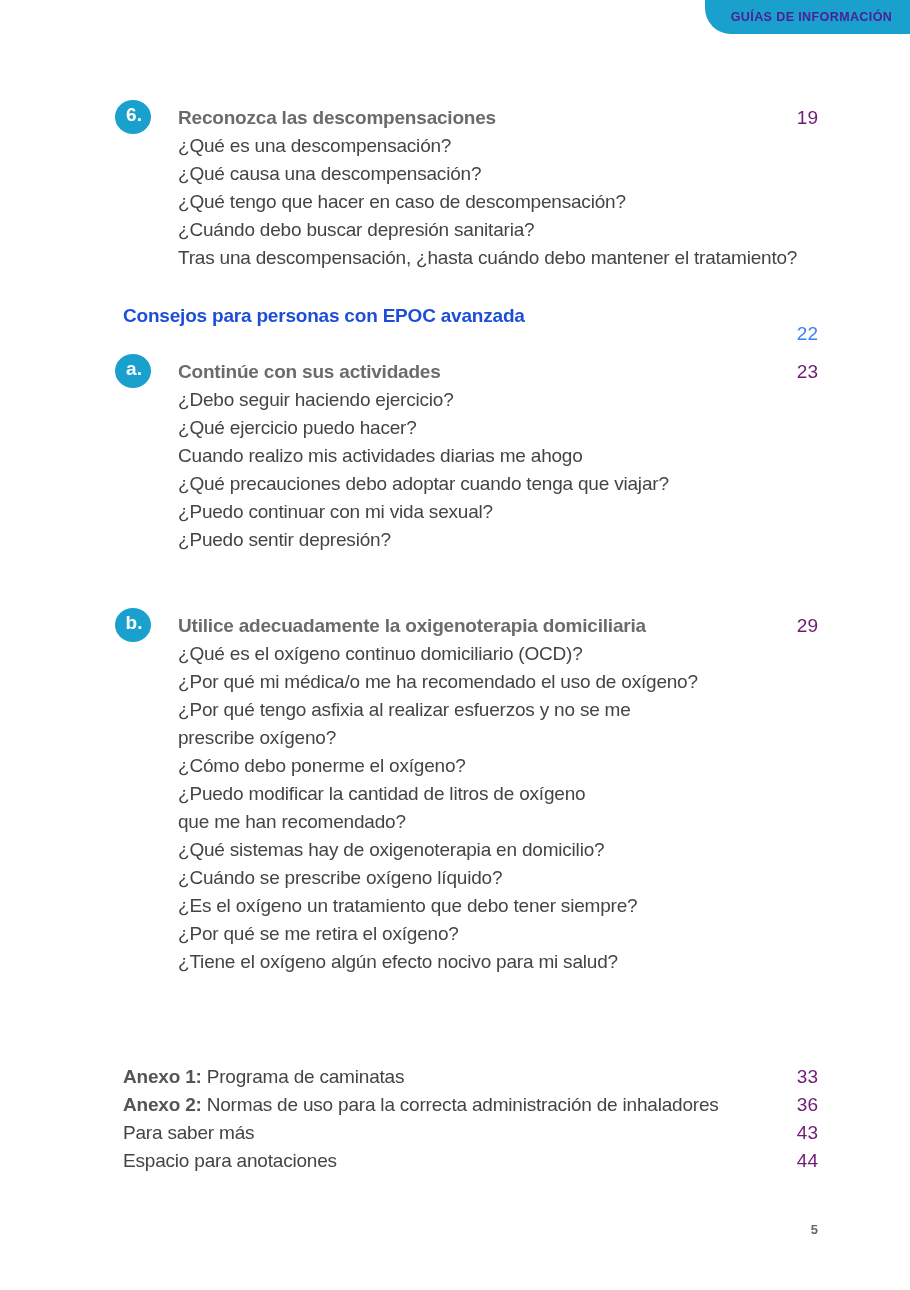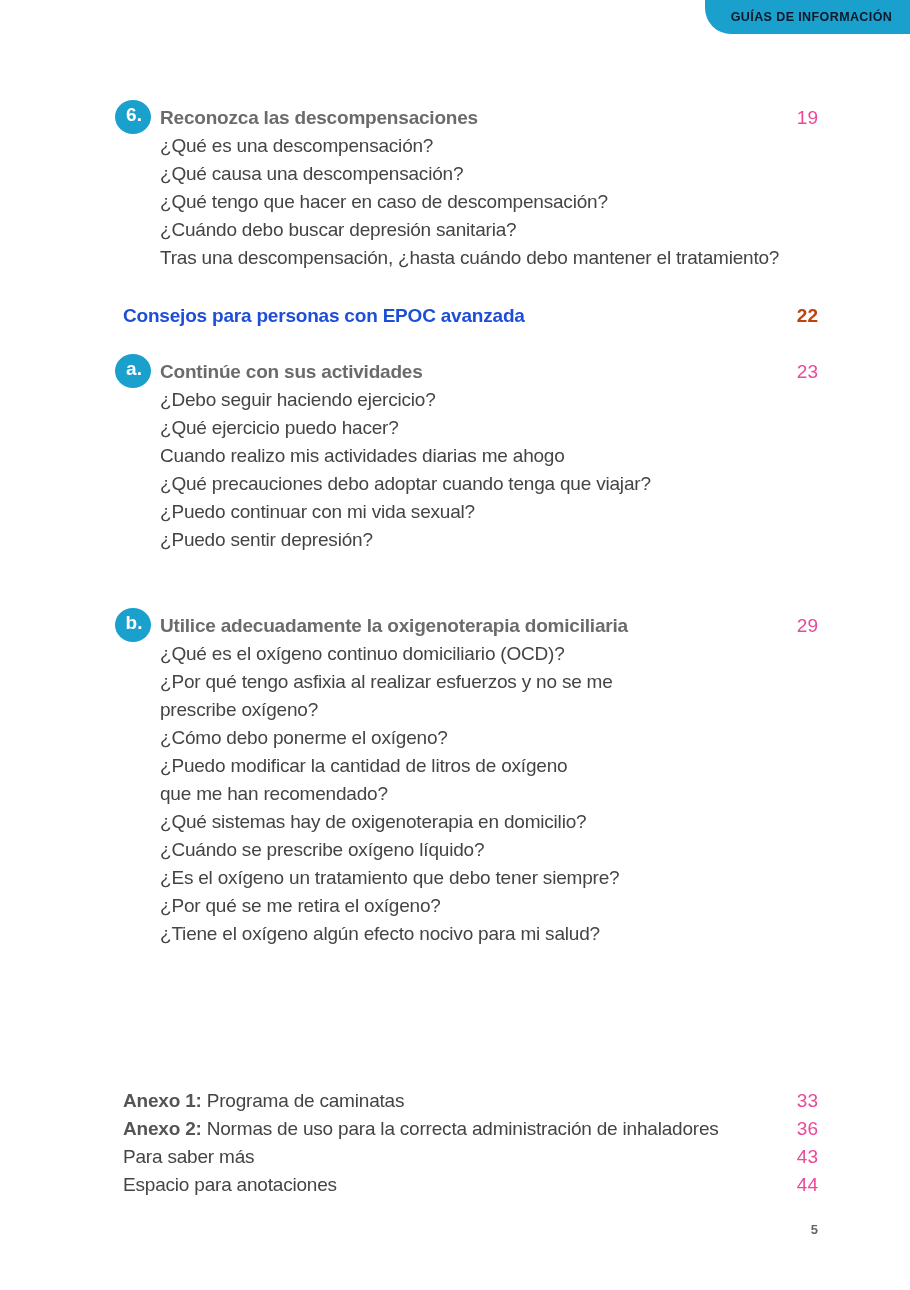--- a/index.html
+++ b/index.html
@@ -1,30 +1,30 @@
 <!DOCTYPE html>
 <html><head>
 <meta charset="utf-8">
 <style>
   html, body { margin:0; padding:0; }
   body { width:910px; height:1290px; background:#ffffff; position:relative; overflow:hidden;
          font-family:"Liberation Sans", sans-serif; color:#3c3c3c; }
   .tab { position:absolute; right:0; top:0; width:205px; height:34px; background:#1aa0cd;
-         border-bottom-left-radius:26px; color:#0f172a; font-weight:bold; font-size:12.5px;
+         border-bottom-left-radius:26px; color:#4c1d95; font-weight:bold; font-size:12.5px;
          letter-spacing:0.4px; display:flex; align-items:center; justify-content:center; padding-left:8px; box-sizing:border-box; }
   .section { position:absolute; left:0; width:910px; }
   .row { position:relative; height:28px; line-height:28px; font-size:19px; }
-  .row .txt { position:absolute; left:160px; white-space:nowrap; font-weight:300; color:#444; letter-spacing:-0.2px; }
-  .row .pg { position:absolute; right:92px; font-size:19px; color:#ec4899; }
+  .row .txt { position:absolute; left:178px; white-space:nowrap; font-weight:300; color:#444; letter-spacing:-0.2px; }
+  .row .pg { position:absolute; right:92px; font-size:19px; color:#701a75; }
   .head .txt { font-weight:bold; color:#6b6b6b; }
   .badge { position:absolute; left:115px; top:-4px; width:36px; height:34px; border-radius:50%;
            background:#1aa0cd; color:#fff; font-weight:bold; font-size:19px; line-height:30px;
            text-align:center; padding-left:2px; box-sizing:border-box; }
   .blue .txt { left:123px; color:#1d4ed8; font-weight:bold; font-size:19px; }
-  .blue .pg { font-weight:bold; color:#c2410c; }
+  .blue .pg { font-weight:normal; color:#3b82f6;margin-top:18px; }
   .annex .txt { left:123px; }
   .annex b { font-weight:bold; color:#555; }
   .pagenum { position:absolute; right:92px; top:1222px; font-size:13px; color:#666; font-weight:bold; }
 </style>
 </head>
 <body>
 
 <div class="tab">GUÍAS DE INFORMACIÓN</div>
 
 <div class="section" style="top:104px;">
@@ -86,20 +86,23 @@
 <div class="section" style="top:612px;">
   <div class="row head">
     <span class="badge">b.</span>
     <span class="txt">Utilice adecuadamente la oxigenoterapia domiciliaria</span>
     <span class="pg">29</span>
   </div>
   <div class="row">
       <span class="txt">¿Qué es el oxígeno continuo domiciliario (OCD)?</span>
     </div>
   <div class="row">
+      <span class="txt">¿Por qué mi médica/o me ha recomendado el uso de oxígeno?</span>
+    </div>
+  <div class="row">
       <span class="txt">¿Por qué tengo asfixia al realizar esfuerzos y no se me</span>
     </div>
   <div class="row">
       <span class="txt">prescribe oxígeno?</span>
     </div>
   <div class="row">
       <span class="txt">¿Cómo debo ponerme el oxígeno?</span>
     </div>
   <div class="row">
       <span class="txt">¿Puedo modificar la cantidad de litros de oxígeno</span>
@@ -117,21 +120,21 @@
       <span class="txt">¿Es el oxígeno un tratamiento que debo tener siempre?</span>
     </div>
   <div class="row">
       <span class="txt">¿Por qué se me retira el oxígeno?</span>
     </div>
   <div class="row">
       <span class="txt">¿Tiene el oxígeno algún efecto nocivo para mi salud?</span>
     </div>
 </div>
 
-<div class="section" style="top:1063px;margin-top:24px;">
+<div class="section" style="top:1063px;">
   <div class="row annex">
     <span class="txt"><b>Anexo 1:</b> <span>Programa de caminatas</span></span>
     <span class="pg">33</span>
   </div>
   <div class="row annex">
     <span class="txt"><b>Anexo 2:</b> <span>Normas de uso para la correcta administración de inhaladores</span></span>
     <span class="pg">36</span>
   </div>
   <div class="row annex">
     <span class="txt">Para saber más</span>

